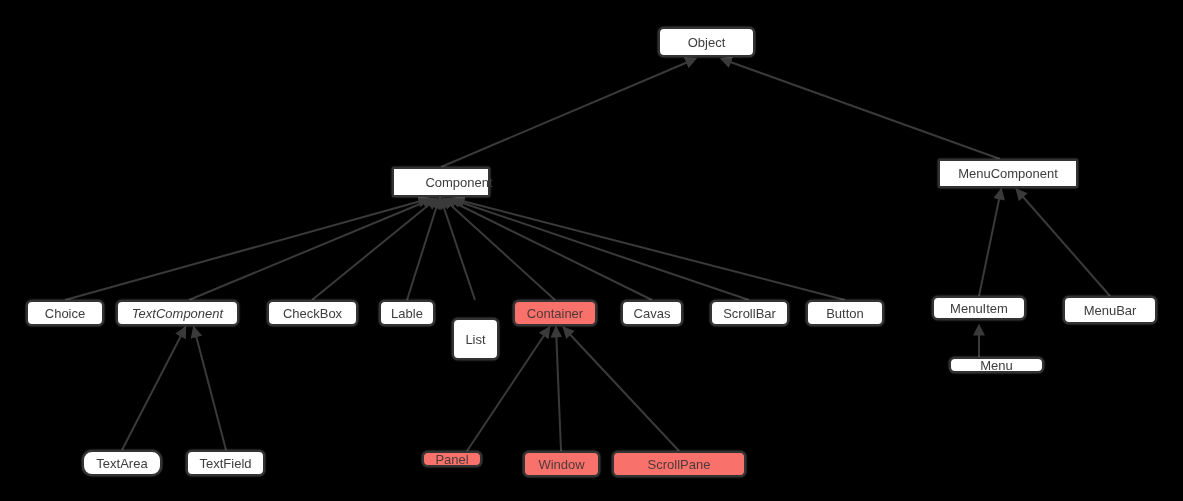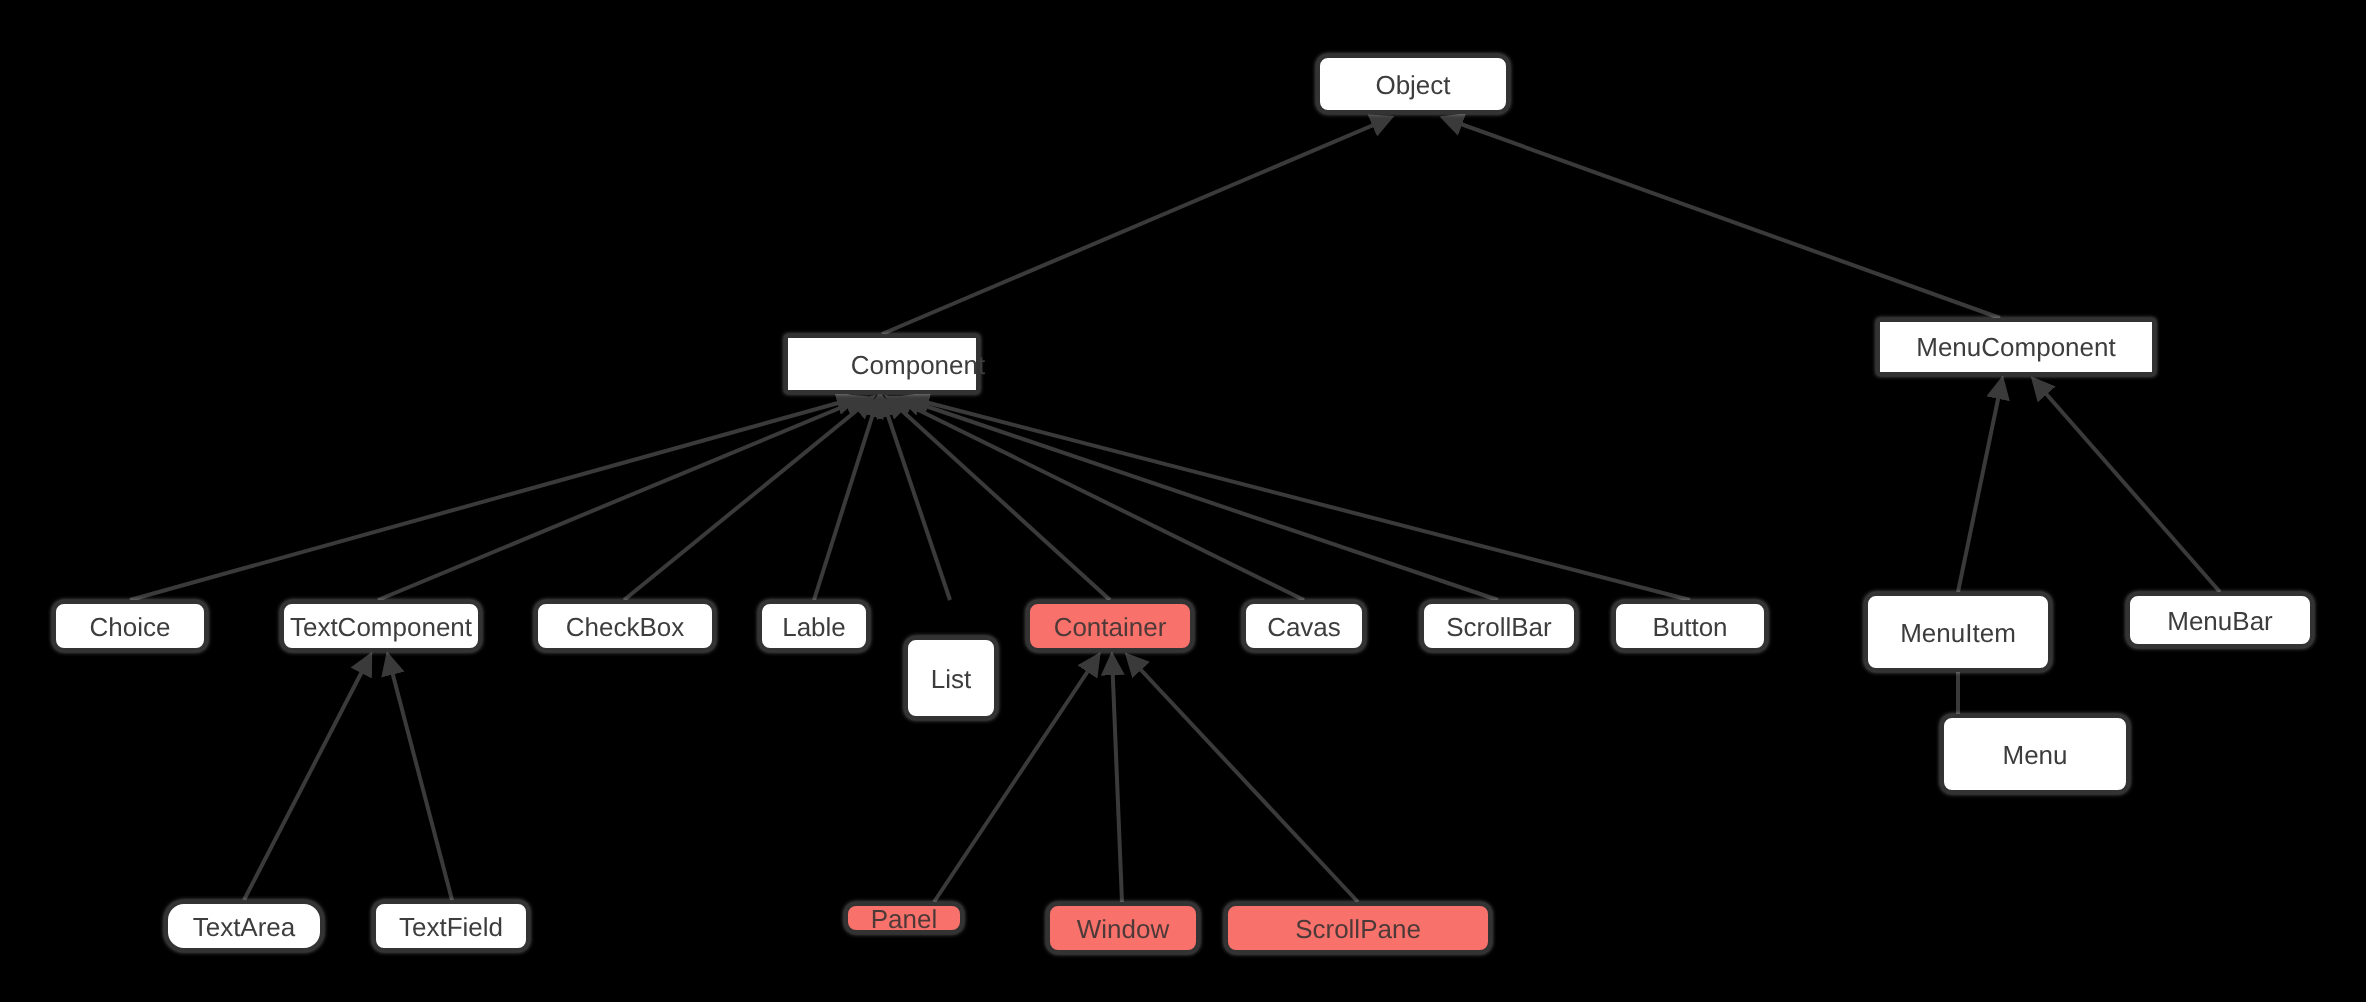--- a/index.html
+++ b/index.html
@@ -59,29 +59,29 @@
       <line x1="122" y1="450" x2="185" y2="328" stroke="#3a3a3a" stroke-width="2" marker-end="url(#arrow)"></line>
       <line x1="226" y1="450" x2="194" y2="328" stroke="#3a3a3a" stroke-width="2" marker-end="url(#arrow)"></line>
       <line x1="467" y1="451" x2="549" y2="328" stroke="#3a3a3a" stroke-width="2" marker-end="url(#arrow)"></line>
       <line x1="561" y1="451" x2="556" y2="328" stroke="#3a3a3a" stroke-width="2" marker-end="url(#arrow)"></line>
       <line x1="679" y1="451" x2="564" y2="328" stroke="#3a3a3a" stroke-width="2" marker-end="url(#arrow)"></line>
     </svg>
     <div class="node" style="left: 658px; top: 27px; width: 97px; height: 30px;">Object</div>
     <div class="node hub" style="left: 392px; top: 167px; width: 98px; height: 30px; padding-left: 36px;">Component</div>
     <div class="node hub" style="left: 938px; top: 159px; width: 140px; height: 29px;">MenuComponent</div>
     <div class="node" style="left: 26px; top: 300px; width: 78px; height: 26px;">Choice</div>
-    <div class="node" style="left: 140px; top: 300px; width: 101px; height: 26px;">TextComponent</div>
+    <div class="node" style="left: 116px; top: 300px; width: 123px; height: 26px; font-style: italic;">TextComponent</div>
     <div class="node" style="left: 267px; top: 300px; width: 91px; height: 26px;">CheckBox</div>
     <div class="node" style="left: 379px; top: 300px; width: 56px; height: 26px;">Lable</div>
     <div class="node" style="left: 452px; top: 318px; width: 47px; height: 42px;">List</div>
     <div class="node red" style="left: 513px; top: 300px; width: 84px; height: 26px;">Container</div>
     <div class="node" style="left: 621px; top: 300px; width: 62px; height: 26px;">Cavas</div>
     <div class="node" style="left: 710px; top: 300px; width: 79px; height: 26px;">ScrollBar</div>
     <div class="node" style="left: 806px; top: 300px; width: 78px; height: 26px;">Button</div>
-    <div class="node" style="left: 932px; top: 296px; width: 94px; height: 40px;">MenuItem</div>
+    <div class="node" style="left: 932px; top: 296px; width: 94px; height: 24px;">MenuItem</div>
     <div class="node" style="left: 1063px; top: 296px; width: 94px; height: 28px;">MenuBar</div>
-    <div class="node" style="left: 970px; top: 357px; width: 95px; height: 40px;">Menu</div>
+    <div class="node" style="left: 949px; top: 357px; width: 95px; height: 16px;">Menu</div>
     <div class="node" style="left: 82px; top: 450px; width: 80px; height: 26px; border-radius: 10px;">TextArea</div>
     <div class="node" style="left: 186px; top: 450px; width: 79px; height: 26px;">TextField</div>
     <div class="node red" style="left: 422px; top: 451px; width: 60px; height: 16px;">Panel</div>
     <div class="node red" style="left: 523px; top: 451px; width: 77px; height: 26px;">Window</div>
     <div class="node red" style="left: 612px; top: 451px; width: 134px; height: 26px;">ScrollPane</div>
   </div>
 
 </body></html>

